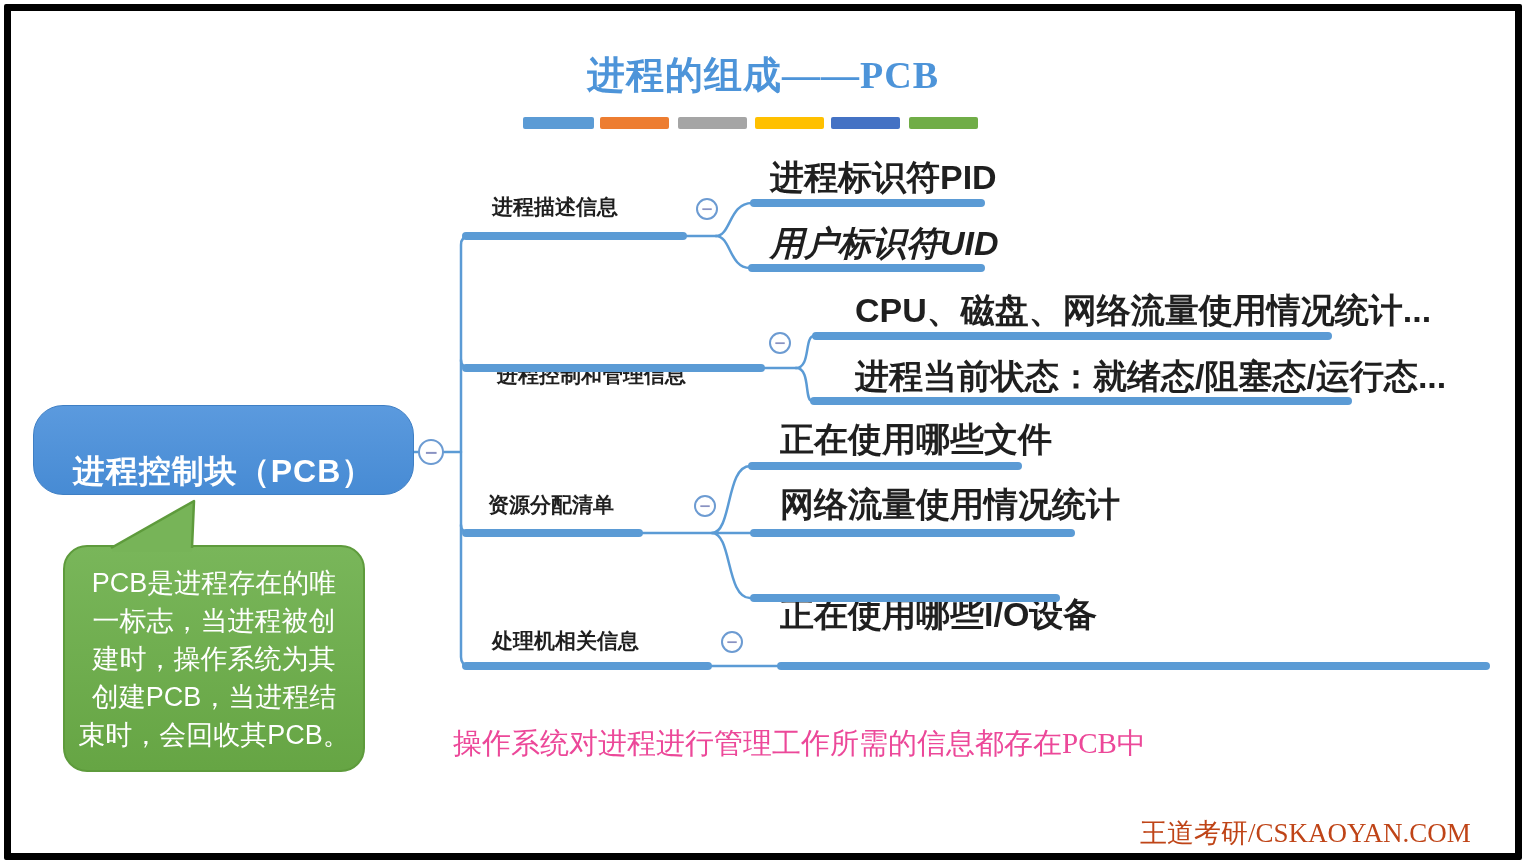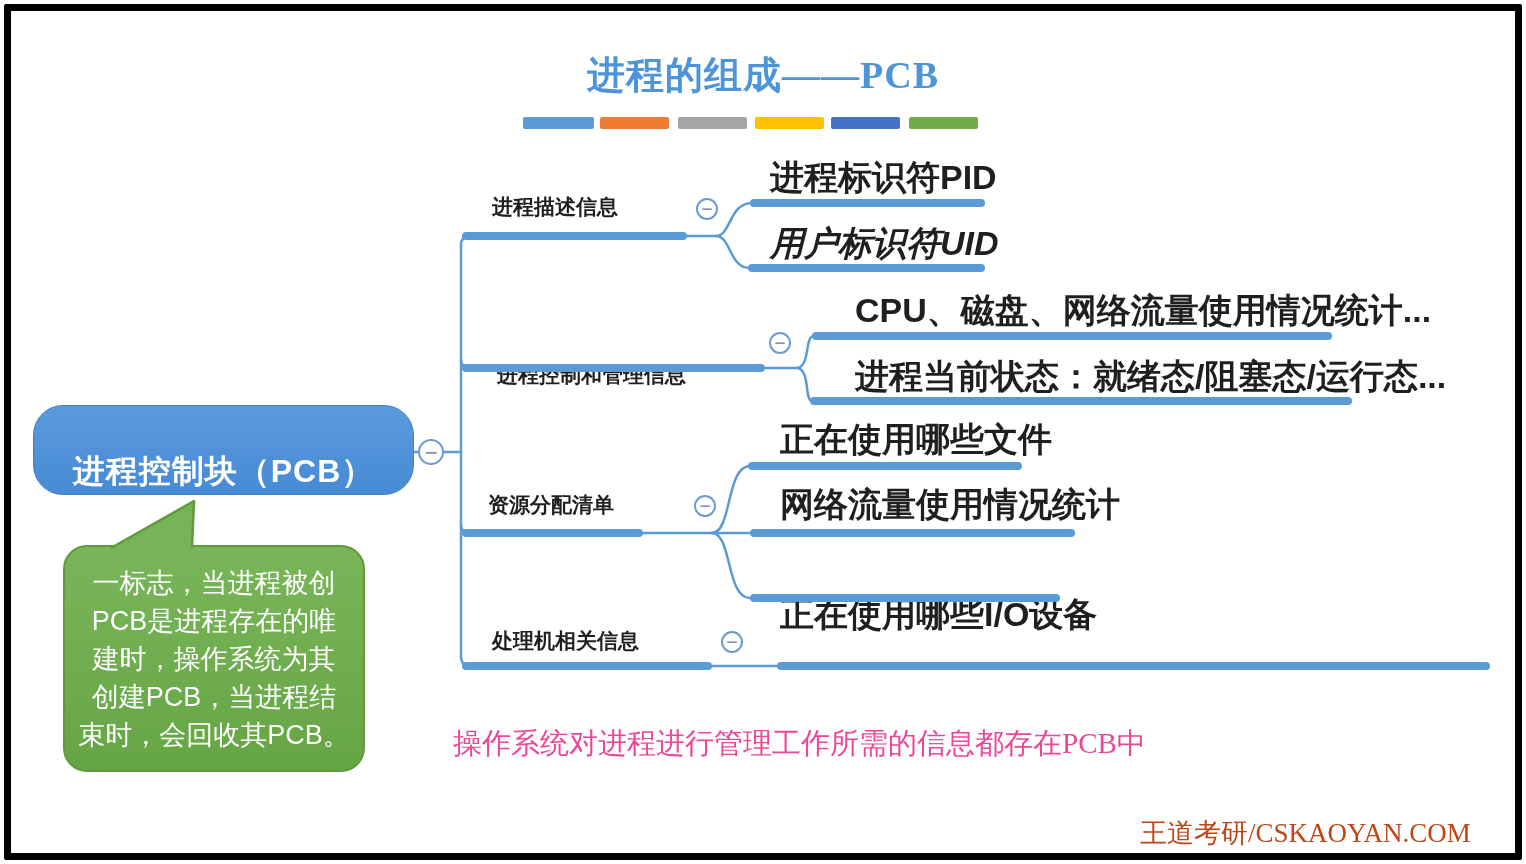--- a/index.html
+++ b/index.html
@@ -136,22 +136,22 @@
   <div class="bar" style="left:462px;top:662px;width:250px;"></div>
   <div class="collapse" style="left:721px;top:631px;">−</div>
   <div class="bar" style="left:777px;top:662px;width:713px;"></div>
 
   <div id="root-node">
     <span>进程控制块（PCB）</span>
   </div>
   <div class="collapse big" style="left:418px;top:439px;">−</div>
 
   <div id="callout">
+    <div class="line">PCB是进程存在的唯</div>
     <div class="line">一标志，当进程被创</div>
-    <div class="line">PCB是进程存在的唯</div>
     <div class="line">建时，操作系统为其</div>
     <div class="line">创建PCB，当进程结</div>
     <div class="line">束时，会回收其PCB。</div>
   </div>
   <svg id="tail" width="1526" height="864" viewBox="0 0 1526 864" style="pointer-events:none;">
     <polygon points="112,552 112,547 194,501 192,552" fill="#77b458"></polygon>
     <path d="M111,548 L194,501 L192,548" fill="none" stroke="#5E9B3C" stroke-width="2.5" stroke-linejoin="round"></path>
   </svg>
 
   <div id="footnote">操作系统对进程进行管理工作所需的信息都存在PCB中</div>

